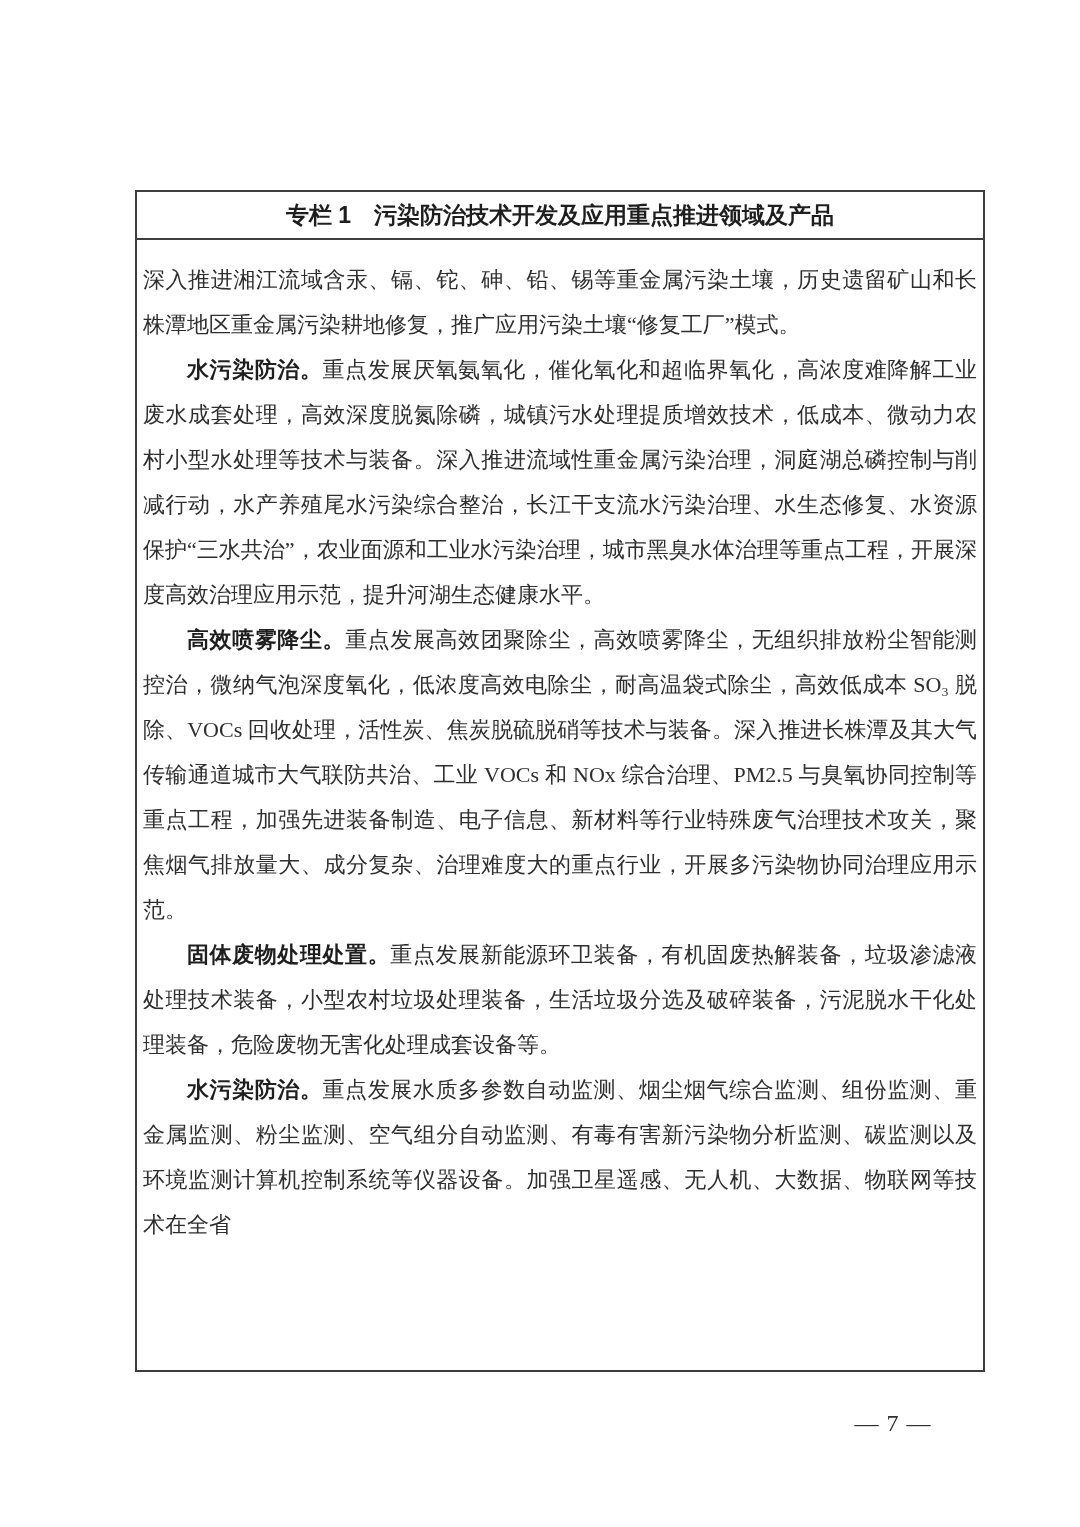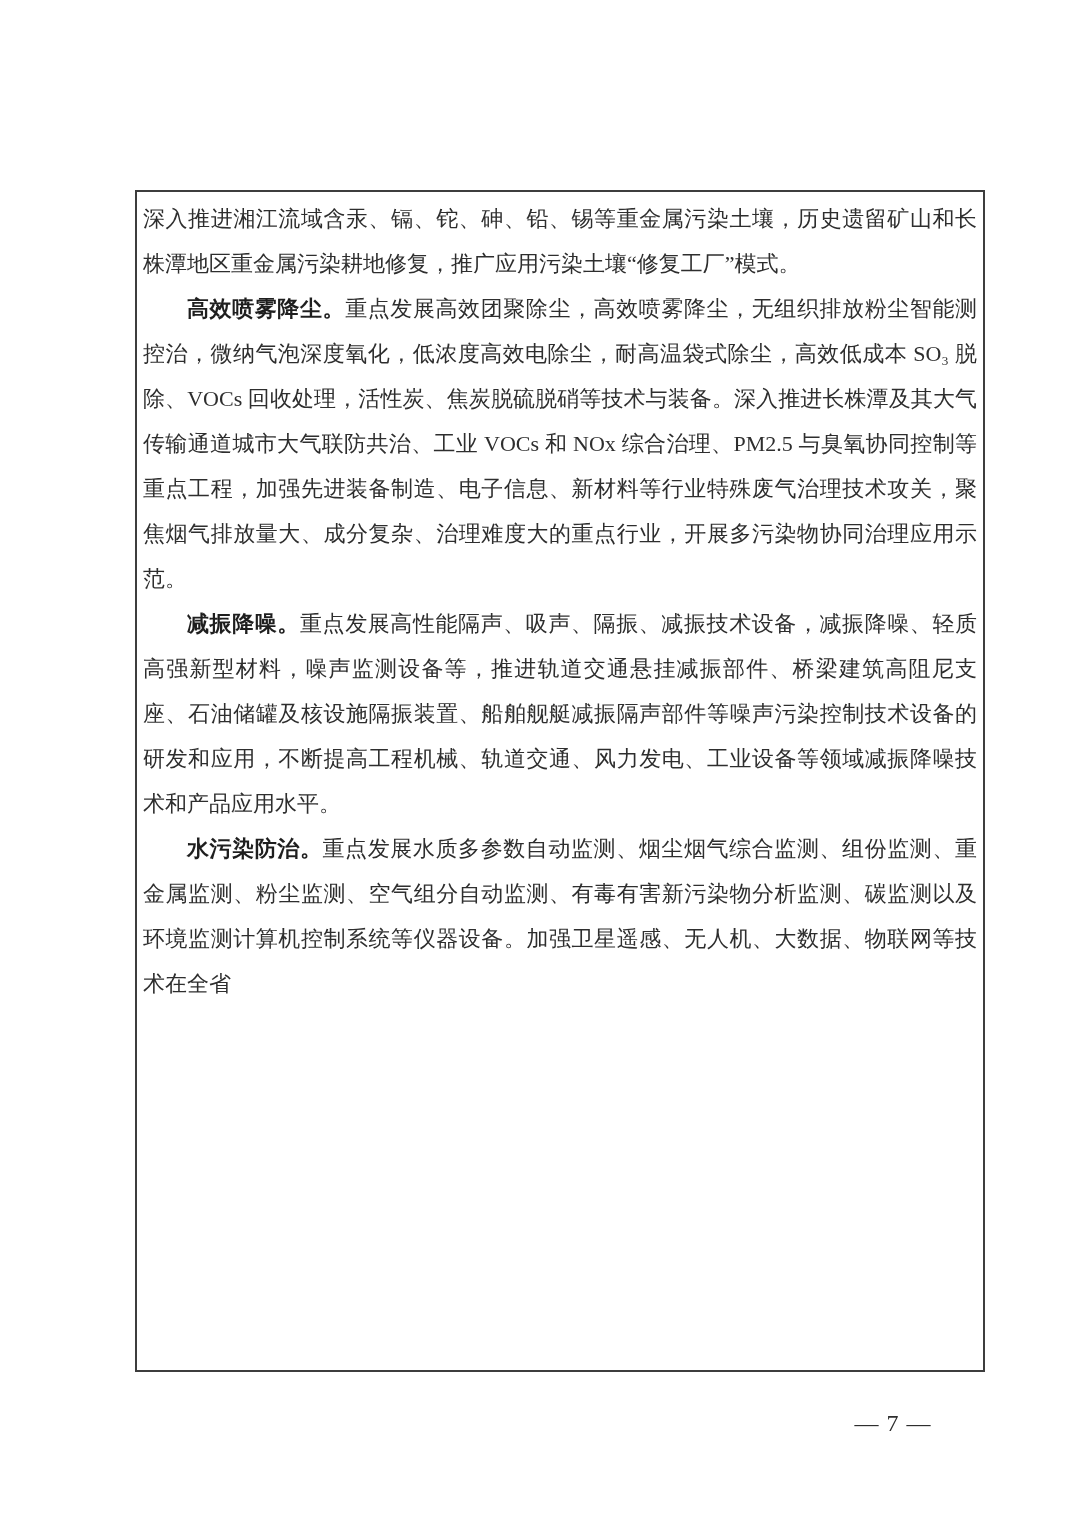--- a/index.html
+++ b/index.html
@@ -30,21 +30,21 @@
     border-bottom: 2px solid #3d3d3d;
     text-align: center;
     font-family: "Liberation Sans", "DejaVu Sans", sans-serif;
     font-weight: bold;
     font-size: 23px;
     color: #1e1e1e;
     white-space: nowrap;
     overflow: hidden;
   }
   .box-body {
-    padding: 4px 6px 0 6px;
+    padding: 17px 6px 0 6px;
     font-size: 22px;
     line-height: 45px;
     text-align: justify;
     text-justify: inter-character;
     color: #2e2e2e;
   }
   .para {
     margin: 0;
     text-indent: 2em;
   }
@@ -66,36 +66,40 @@
     font-family: "Liberation Serif", "DejaVu Serif", serif;
   }
 </style>
 </head>
 <body>
 
 <div class="page">
 
   <section class="column-box">
 
+    <header class="box-title">专栏 1　污染防治技术开发及应用重点推进领域及产品</header>
 
     <div class="box-body">
 
       <p class="para continued">
         <span>深入推进湘江流域含汞、镉、铊、砷、铅、锡等重金属污染土壤，历史遗留矿山和长株潭地区重金属污染耕地修复，推广应用污染土壤“修复工厂”模式。</span>
       </p>
 
+      <p class="para">
+        <span class="lead">水污染防治。</span><span>重点发展厌氧氨氧化，催化氧化和超临界氧化，高浓度难降解工业废水成套处理，高效深度脱氮除磷，城镇污水处理提质增效技术，低成本、微动力农村小型水处理等技术与装备。深入推进流域性重金属污染治理，洞庭湖总磷控制与削减行动，水产养殖尾水污染综合整治，长江干支流水污染治理、水生态修复、水资源保护“三水共治”，农业面源和工业水污染治理，城市黑臭水体治理等重点工程，开展深度高效治理应用示范，提升河湖生态健康水平。</span>
+      </p>
 
       <p class="para">
         <span class="lead">高效喷雾降尘。</span><span>重点发展高效团聚除尘，高效喷雾降尘，无组织排放粉尘智能测控治，微纳气泡深度氧化，低浓度高效电除尘，耐高温袋式除尘，高效低成本 SO₃ 脱除、VOCs 回收处理，活性炭、焦炭脱硫脱硝等技术与装备。深入推进长株潭及其大气传输通道城市大气联防共治、工业 VOCs 和 NOx 综合治理、PM2.5 与臭氧协同控制等重点工程，加强先进装备制造、电子信息、新材料等行业特殊废气治理技术攻关，聚焦烟气排放量大、成分复杂、治理难度大的重点行业，开展多污染物协同治理应用示范。</span>
       </p>
 
+      <p class="para">
+        <span class="lead">固体废物处理处置。</span><span>重点发展新能源环卫装备，有机固废热解装备，垃圾渗滤液处理技术装备，小型农村垃圾处理装备，生活垃圾分选及破碎装备，污泥脱水干化处理装备，危险废物无害化处理成套设备等。</span>
+      </p>
 
-      <p class="para">
-        <span class="lead">减振降噪。</span><span>重点发展高性能隔声、吸声、隔振、减振技术设备，减振降噪、轻质高强新型材料，噪声监测设备等，推进轨道交通悬挂减振部件、桥梁建筑高阻尼支座、石油储罐及核设施隔振装置、船舶舰艇减振隔声部件等噪声污染控制技术设备的研发和应用，不断提高工程机械、轨道交通、风力发电、工业设备等领域减振降噪技术和产品应用水平。</span>
-      </p>
 
       <p class="para">
         <span class="lead">水污染防治。</span><span>重点发展水质多参数自动监测、烟尘烟气综合监测、组份监测、重金属监测、粉尘监测、空气组分自动监测、有毒有害新污染物分析监测、碳监测以及环境监测计算机控制系统等仪器设备。加强卫星遥感、无人机、大数据、物联网等技术在全省</span>
       </p>
 
     </div>
   </section>
 
   <footer class="page-number">— 7 —</footer>
 

